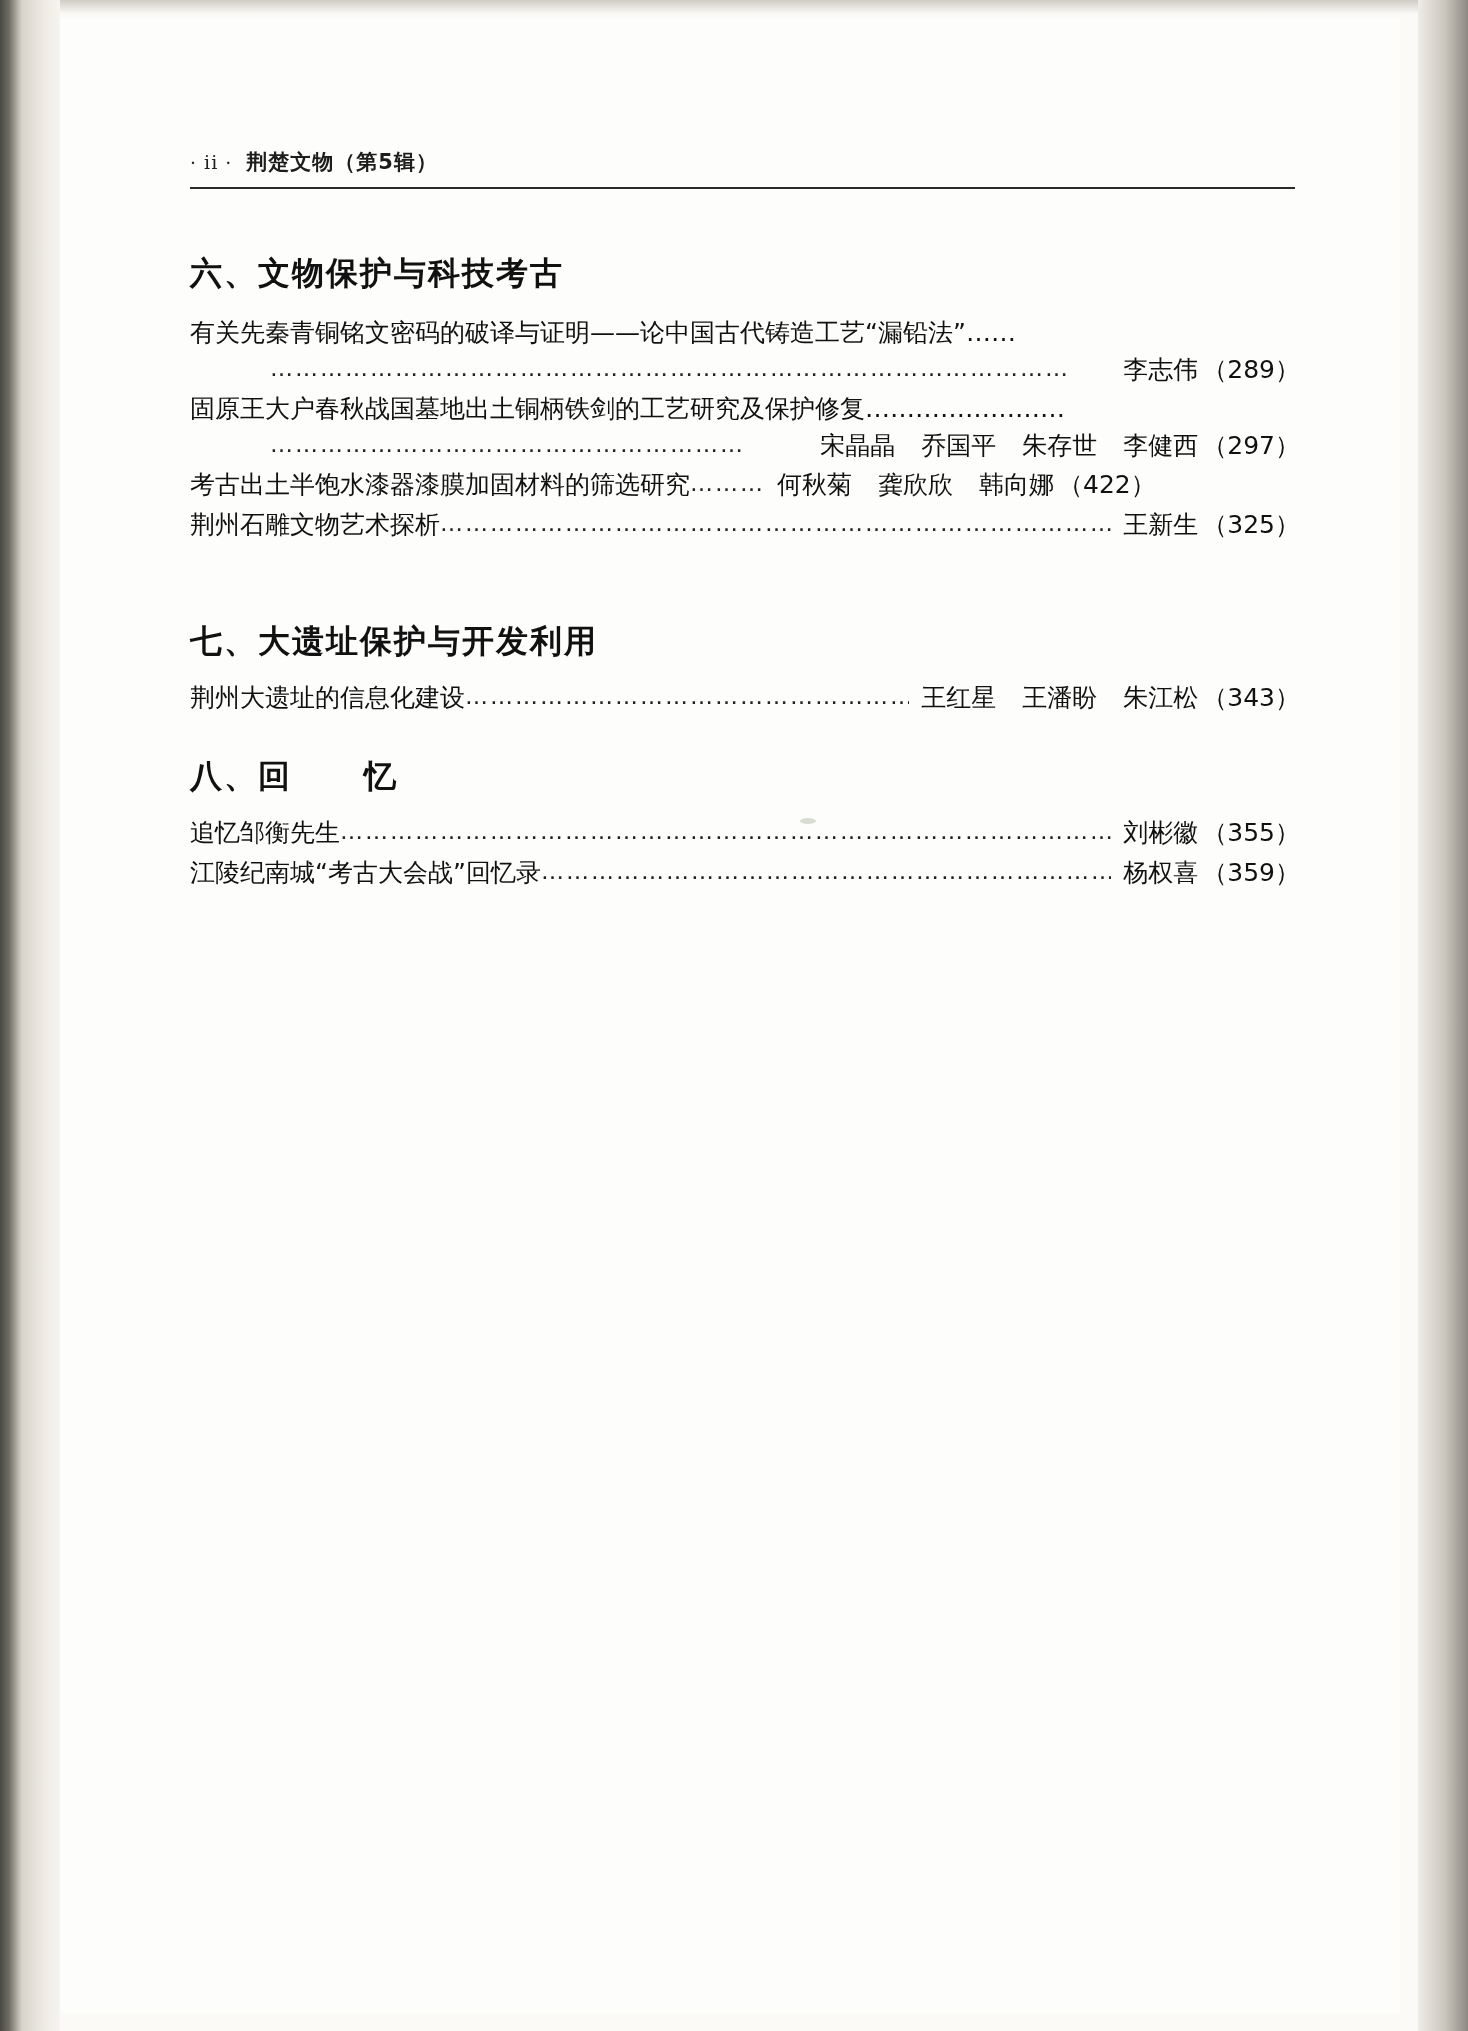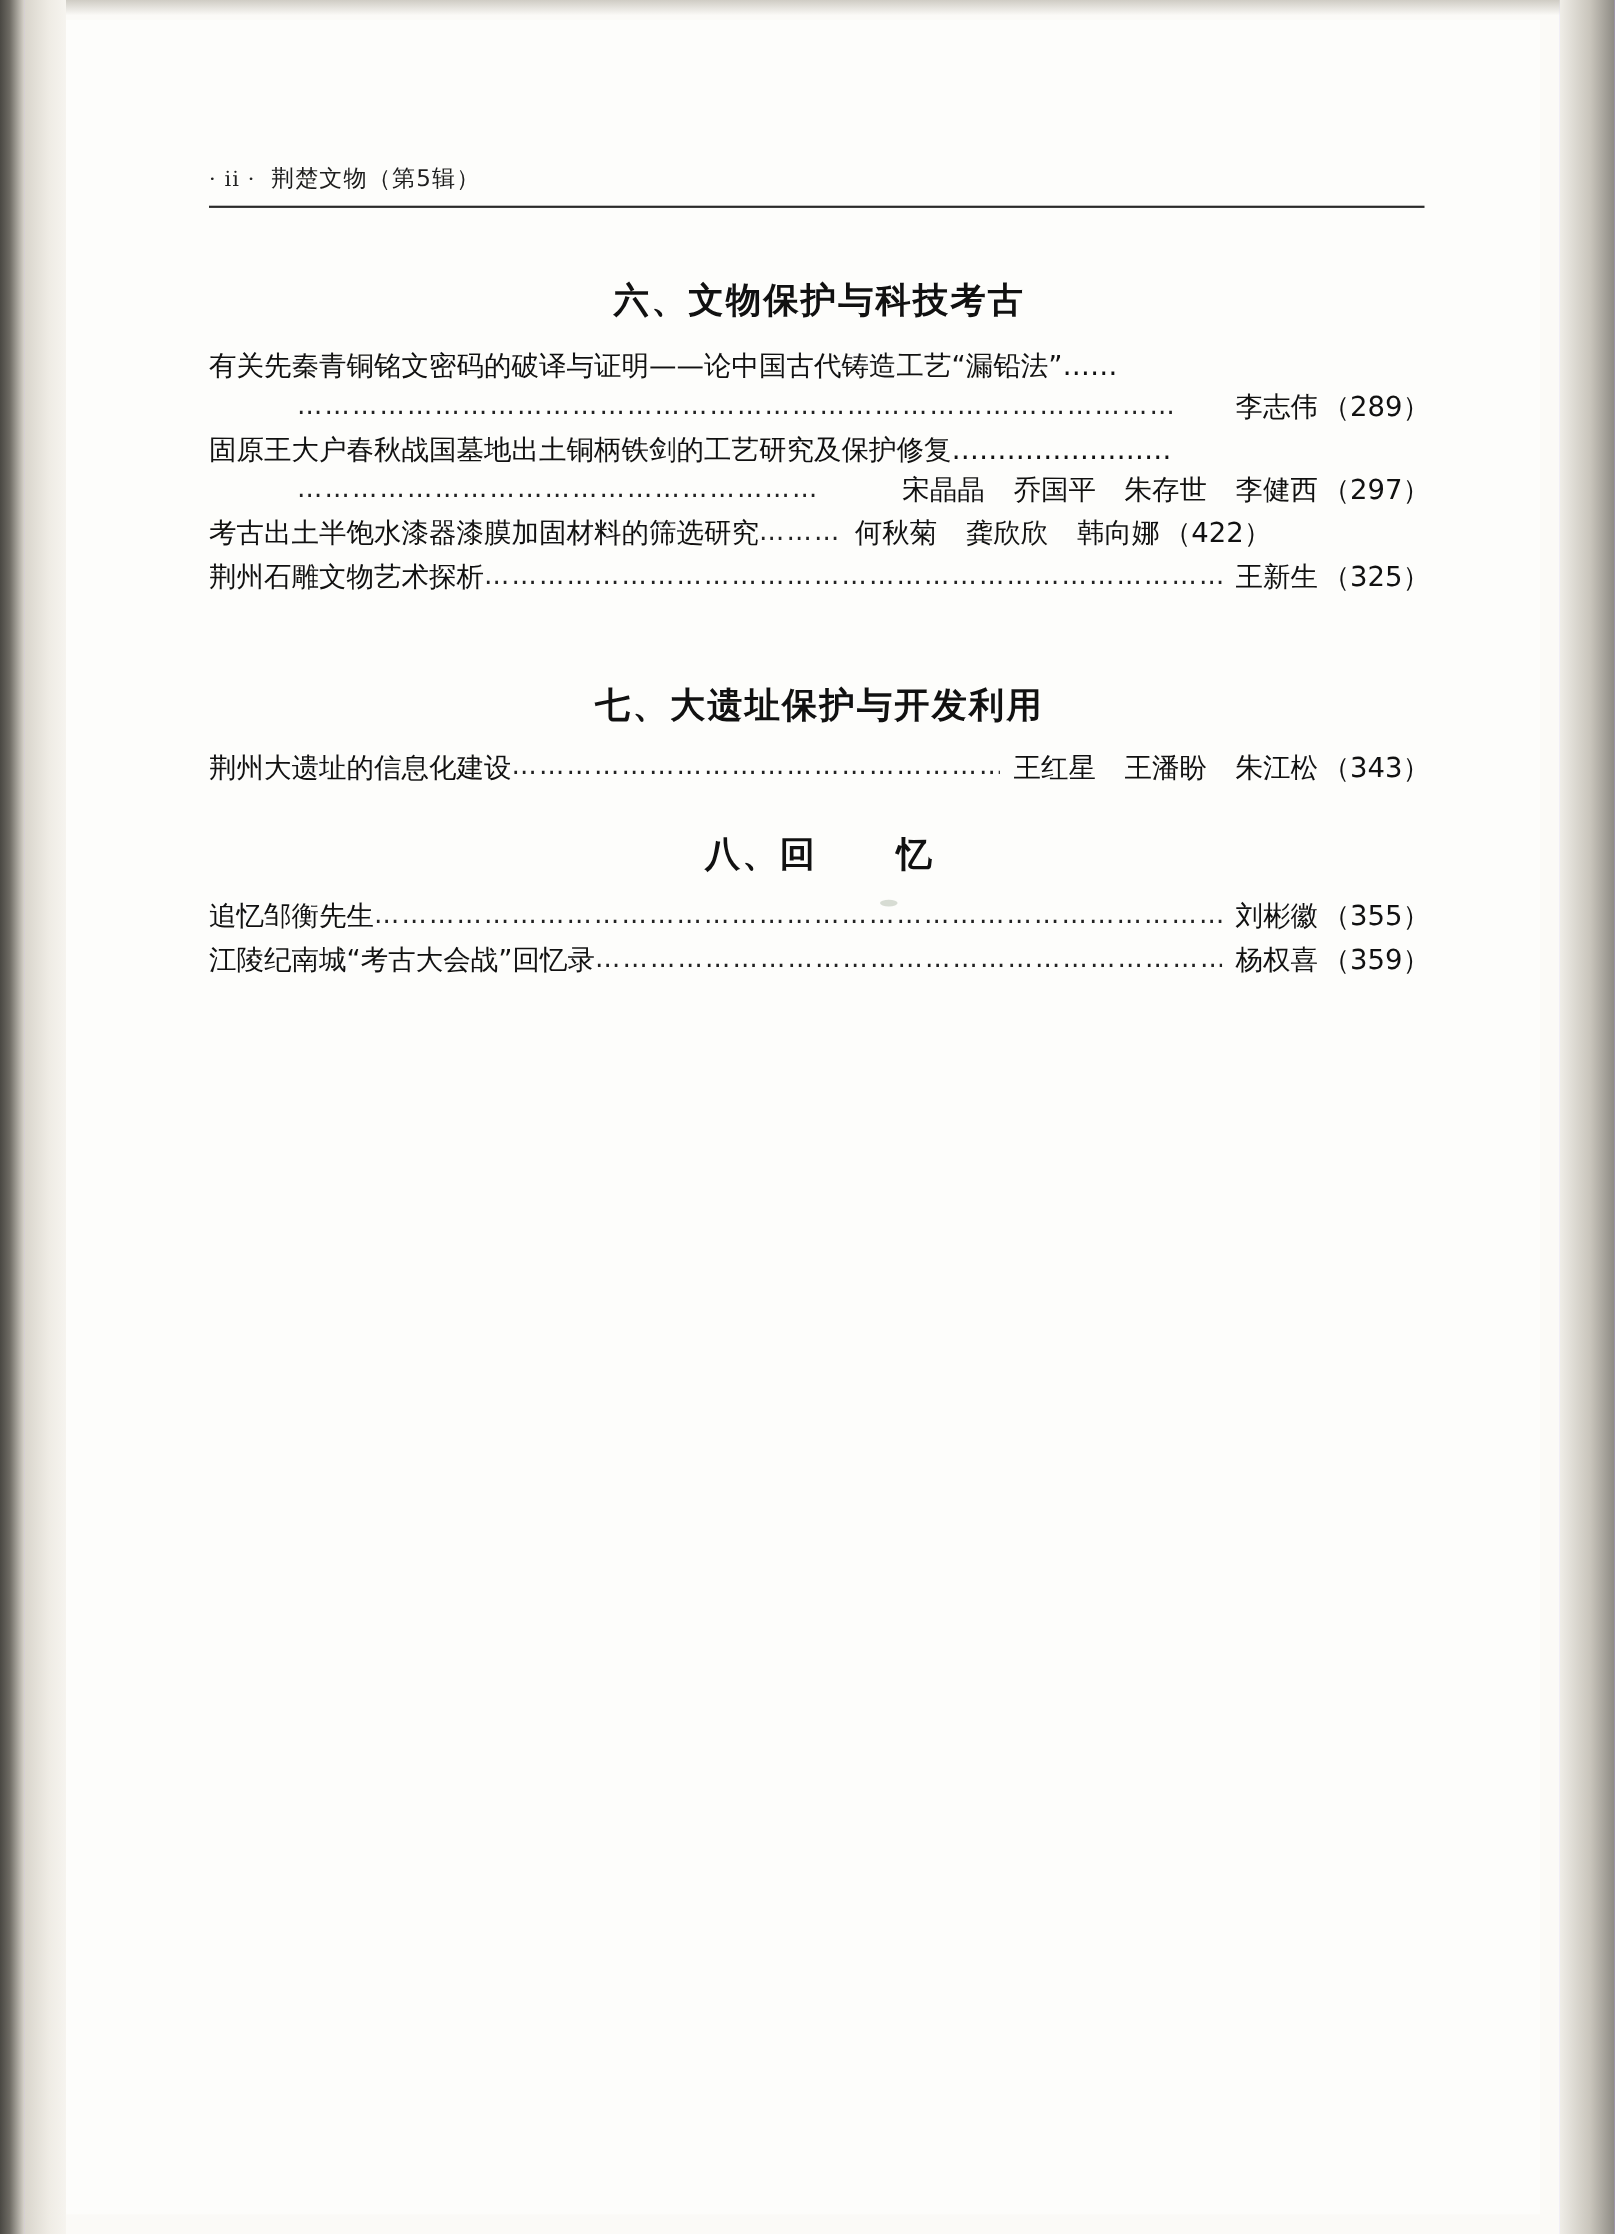--- a/index.html
+++ b/index.html
@@ -68,36 +68,36 @@
     font-size: 19px;
     letter-spacing: 1px;
     color: #222;
     font-family: "DejaVu Serif", "Liberation Serif", serif;
   }
   .runhead .bookname {
     font-size: 21px;
     letter-spacing: 1px;
     color: #1d1d1d;
     font-family: "DejaVu Sans", "Liberation Sans", sans-serif;
+    font-weight: bold;
   }
   .runhead-rule {
     position: absolute;
     left: 190px;
     top: 187px;
     width: 1105px;
     height: 2px;
     background: #2a2a2a;
   }
 
   
   .section-title {
     position: absolute;
     width: 1110px;
     left: 190px;
-    text-align: center;
     font-size: 32px;
     font-weight: bold;
     letter-spacing: 2px;
     color: #111;
     font-family: "DejaVu Sans", "Liberation Sans", sans-serif;
   }
   #sec6 { top: 252px; }
   #sec7 { top: 620px; }
   #sec8 { top: 755px; }
   .wide-space { display: inline-block; width: 46px; }

